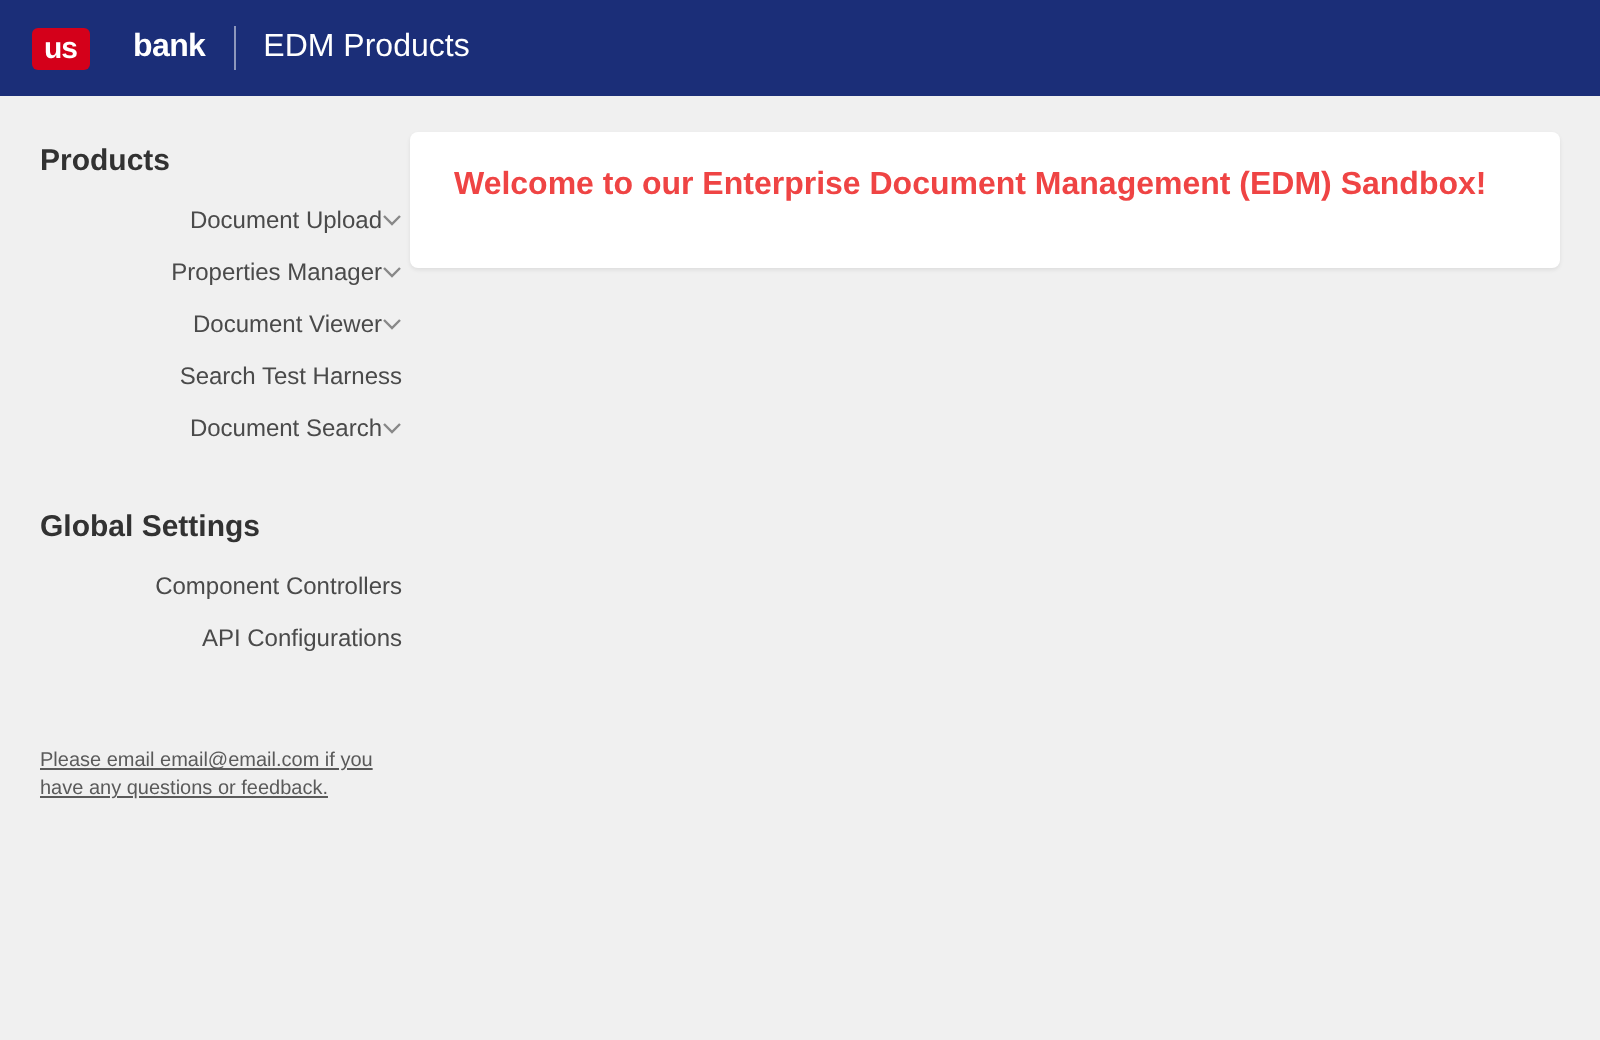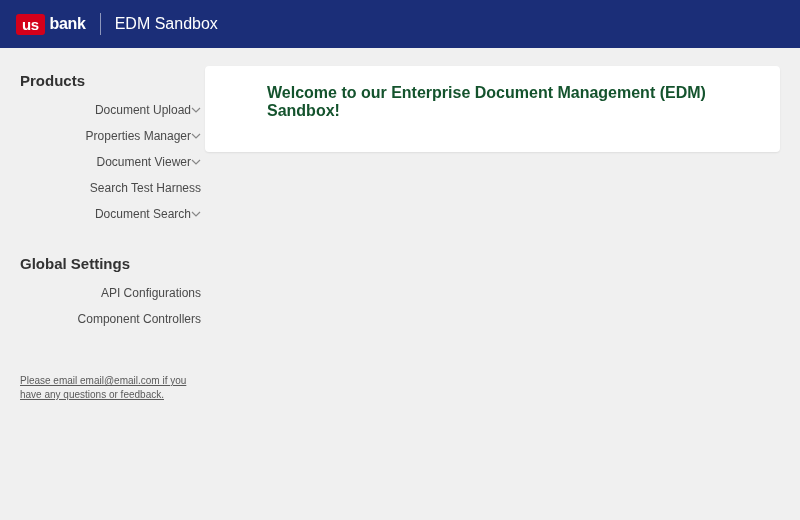--- a/index.html
+++ b/index.html
@@ -29,21 +29,21 @@
       font-weight: 700;
       font-size: 15px;
       padding: 2px 6px;
       border-radius: 3px;
       letter-spacing: -0.5px;
     }
     .logo-bank {
       color: #fff;
       font-weight: 700;
       font-size: 16px;
-      margin-left: 3px;
+      margin-left: 20px;
       letter-spacing: -0.3px;
     }
     .header-divider {
       width: 1px;
       height: 22px;
       background: rgba(255,255,255,0.5);
       margin: 0 14px;
     }
     .header-title {
       font-size: 16px;
@@ -95,39 +95,38 @@
     }
     .card {
       background: #fff;
       border-radius: 4px;
       padding: 18px 22px 22px 22px;
       box-shadow: 0 1px 2px rgba(0,0,0,0.08);
     }
     .card h1 {
       font-size: 16px;
       font-weight: 600;
-      color: #14532d;
+      color: #ef4444;
       margin-bottom: 10px;
-      margin-left: 40px;
     }
     .card p {
       font-size: 12px;
       color: #444;
     }
   </style>
 </head>
 <body>
 
 <div class="header">
   <div class="logo">
     <span class="logo-flag">us</span>
     <span class="logo-bank">bank</span>
   </div>
   <div class="header-divider"></div>
-  <div class="header-title">EDM Sandbox</div>
+  <div class="header-title">EDM Products</div>
 </div>
 
 <div class="body">
   <div class="sidebar">
     <div class="section-header">Products</div>
 
     <div class="nav-item">
       <span>Document Upload</span>
       <span class="chev">
           <svg viewBox="0 0 10 10">
@@ -159,24 +158,24 @@
       <span class="chev">
           <svg viewBox="0 0 10 10">
             <path d="M1 3 L5 7 L9 3" fill="none" stroke="currentColor" stroke-width="1.2"></path>
           </svg>
         </span>
     </div>
 
     <div class="section-header second">Global Settings</div>
 
     <div class="nav-item">
-      <span>API Configurations</span>
+      <span>Component Controllers</span>
     </div>
     <div class="nav-item">
-      <span>Component Controllers</span>
+      <span>API Configurations</span>
     </div>
 
     <div class="footer-note">Please email email@email.com if you have any questions or feedback.</div>
   </div>
 
   <div class="main">
     <div class="card">
       <h1>Welcome to our Enterprise Document Management (EDM) Sandbox!</h1>
     </div>
   </div>

